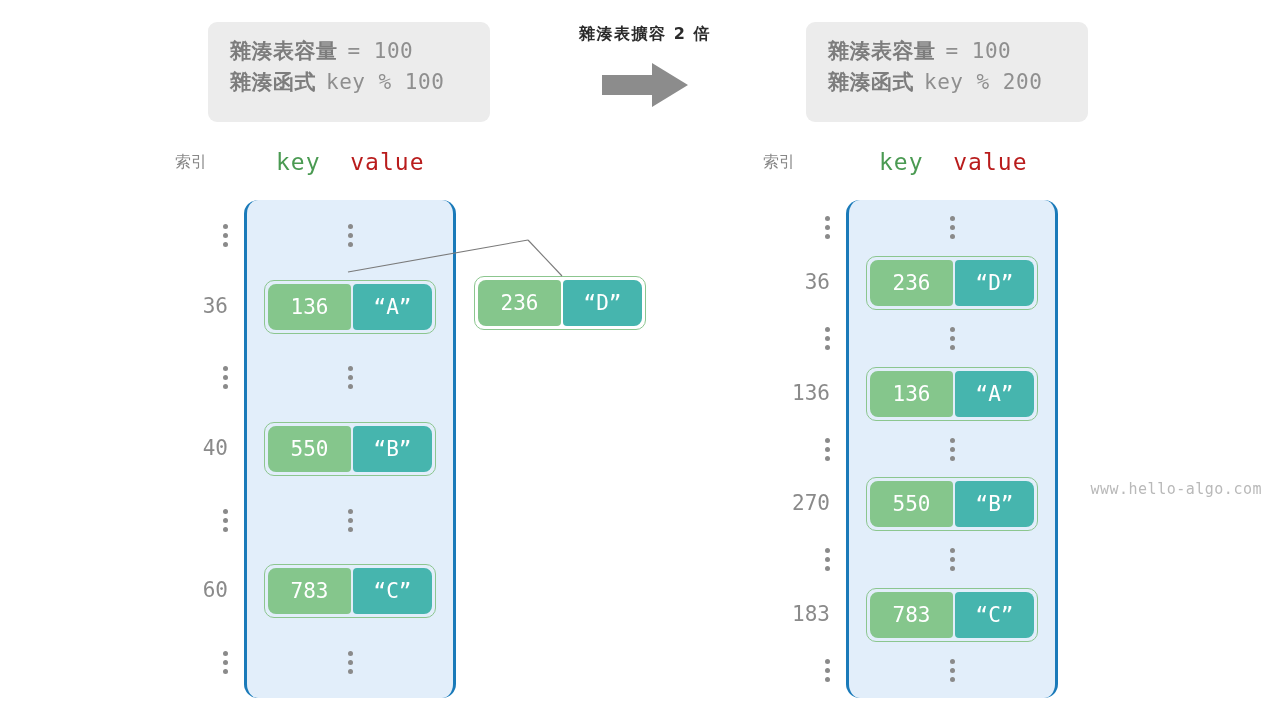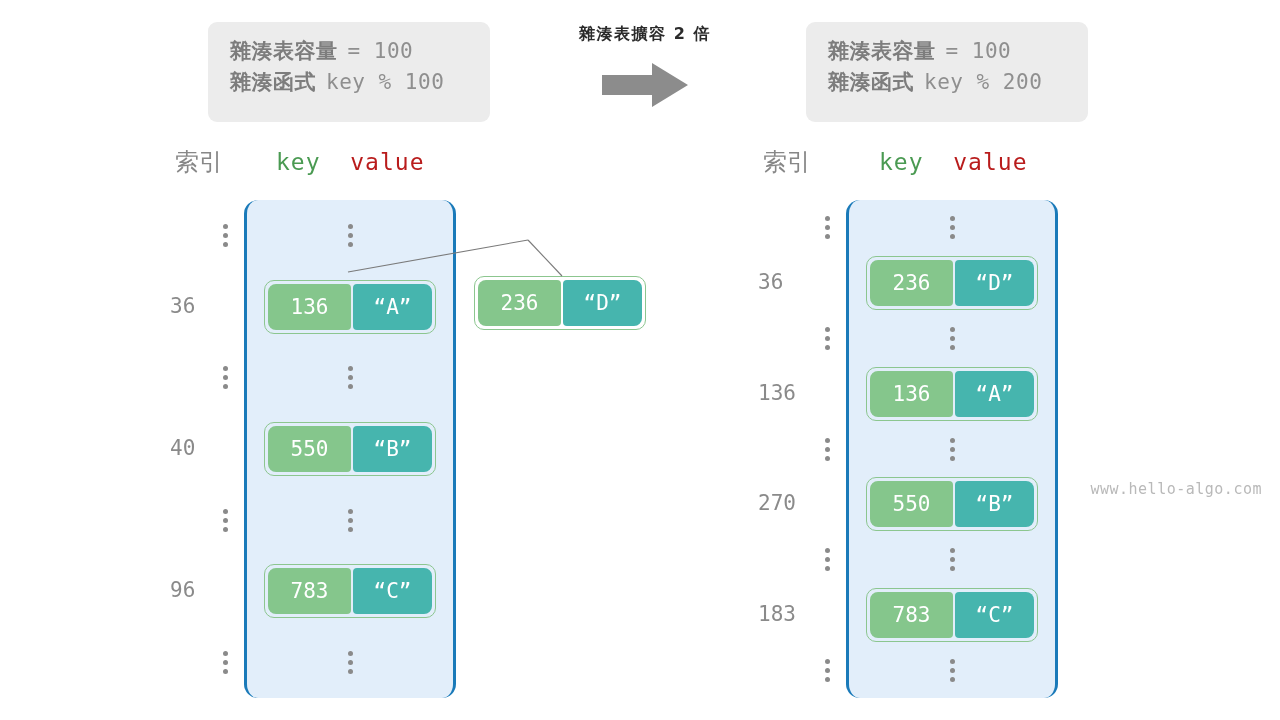--- a/index.html
+++ b/index.html
@@ -76,21 +76,21 @@
   }
   .panel-head {
     position: absolute;
     top: 0;
     height: 32px;
     display: flex;
     align-items: center;
     white-space: pre;
   }
   .head-index {
-    font-size: 24px;
+    font-size: 16px;
     color: #878787;
   }
   .head-kv {
     font-family: "DejaVu Sans Mono", "Liberation Mono", monospace;
     font-size: 23px;
     letter-spacing: 1px;
   }
   .head-key { color: #4a9a52; }
   .head-value { color: #b91c1c; }
 
@@ -105,20 +105,21 @@
   .row {
     position: absolute;
     left: 0;
     display: flex;
     align-items: center;
     justify-content: center;
     width: 100%;
   }
   .idx {
     position: absolute;
+    text-align: right;
     font-family: "DejaVu Sans Mono", "Liberation Mono", monospace;
     font-size: 21px;
     color: #8a8a8a;
     line-height: 1;
   }
 
   
   .vdots {
     display: flex;
     flex-direction: column;
@@ -295,21 +296,21 @@
             <i></i>
           </div>
         </div>
         <div class="row" style="left: 74px; width: 212px; top: 365.143px; height: 18px;">
           <div class="vdots">
             <i></i>
             <i></i>
             <i></i>
           </div>
         </div>
-        <div class="idx" style="left: 0px; width: 58px; top: 434.286px;">96</div>
+        <div class="idx" style="left: 0px; width: 58px; top: 434.286px;">60</div>
         <div class="row" style="left: 74px; width: 212px; top: 418.286px; height: 54px;">
           <div class="entry" style="width: 172px; height: 54px;">
             <div class="cell cell-key" style="width: 84px; height: 46px;">783</div>
             <div class="cell cell-value" style="width: 80px; height: 46px;">“C”</div>
           </div>
         </div>
         <div class="idx" style="left: 0px; width: 58px; top: 507.429px; height: 18px; display: flex; align-items: center; justify-content: flex-end;">
           <div class="vdots">
             <i></i>
             <i></i>

